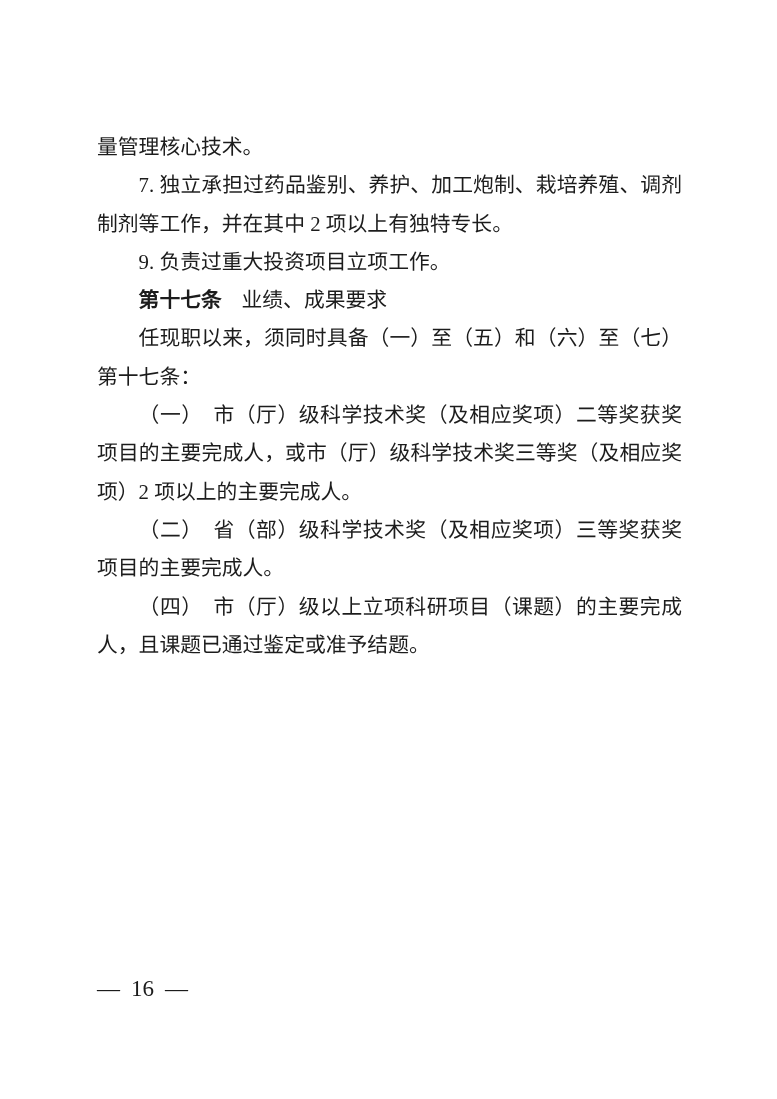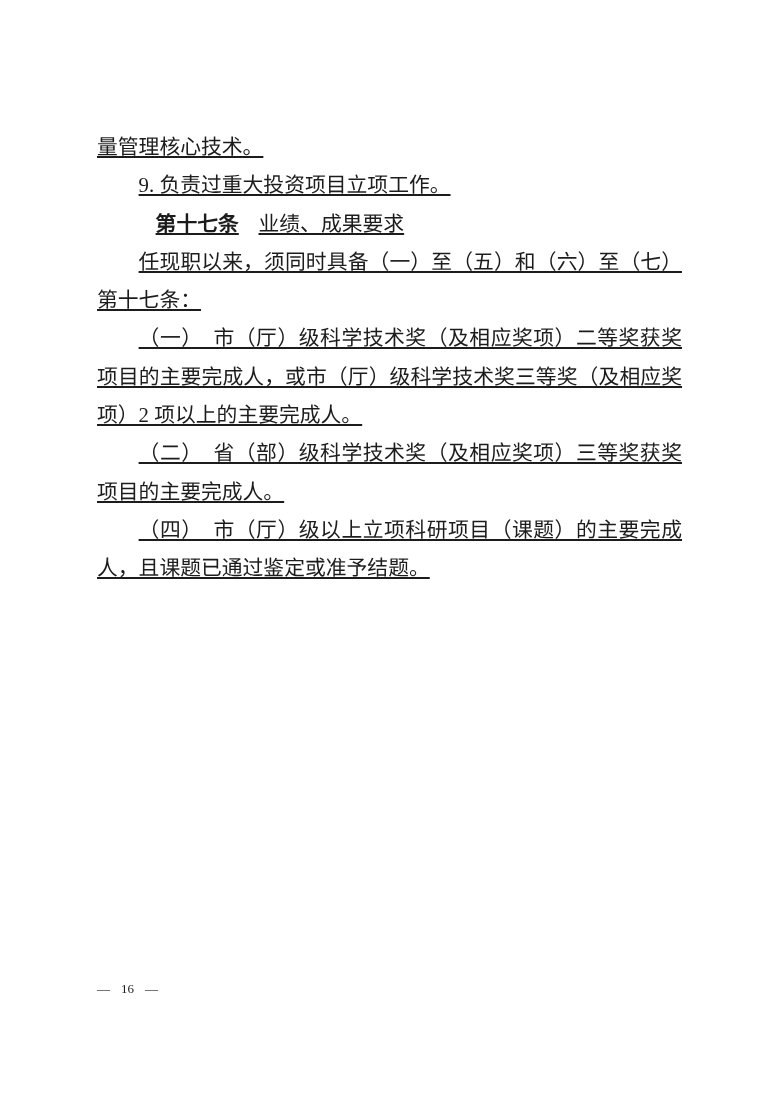--- a/index.html
+++ b/index.html
@@ -16,64 +16,63 @@
     font-family: "Liberation Serif", "DejaVu Serif", serif;
     color: #1c1c1c;
     overflow: hidden;
   }
   .page {
     position: relative;
     width: 777px;
     height: 1099px;
     padding: 128px 95px 12px 97px;
     background: #ffffff;
-    text-decoration: underline;
   }
   .doc p {
     margin: 0;
     padding: 0;
     font-size: 20.8px;
     line-height: 38.3px;
     text-align: justify;
     letter-spacing: 0;
     word-break: break-all;
   }
   .doc p.indent {
     text-indent: 2em;
   }
   .article-heading .article-num {
     font-weight: 700;
     font-family: "Liberation Sans", "DejaVu Sans", sans-serif;
     margin-right: 0.95em;
-    margin-left: 17px;
   }
   .page-footer {
     position: absolute;
     left: 97px;
     top: 974px;
-    font-size: 13px;
+    font-size: 23px;
     line-height: 30px;
     color: #1c1c1c;
     white-space: nowrap;
   }
   .page-footer .dash {
     letter-spacing: 0;
   }
   .page-footer .page-num {
     margin: 0 11px;
   }
 </style>
 </head>
 <body>
 
 <div class="page">
   <div class="doc">
 
     <p>量管理核心技术。</p>
 
+    <p class="indent">7. 独立承担过药品鉴别、养护、加工炮制、栽培养殖、调剂制剂等工作，并在其中 2 项以上有独特专长。</p>
 
 
     <p class="indent">9. 负责过重大投资项目立项工作。</p>
 
     <p class="indent article-heading">
       <span class="article-num">第十七条</span><span>业绩、成果要求</span>
     </p>
 
     <p class="indent">任现职以来，须同时具备（一）至（五）和（六）至（七）第十七条：</p>
 

